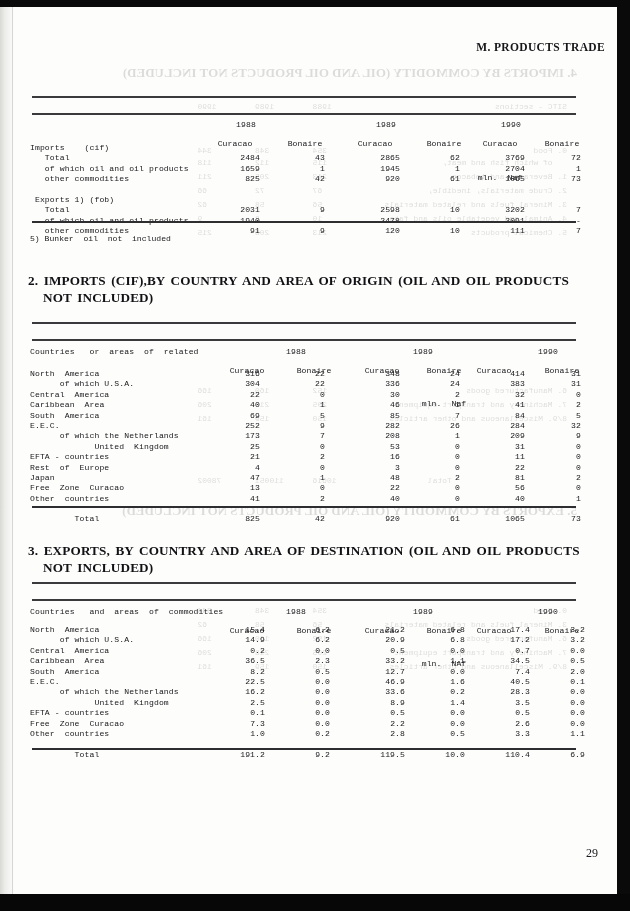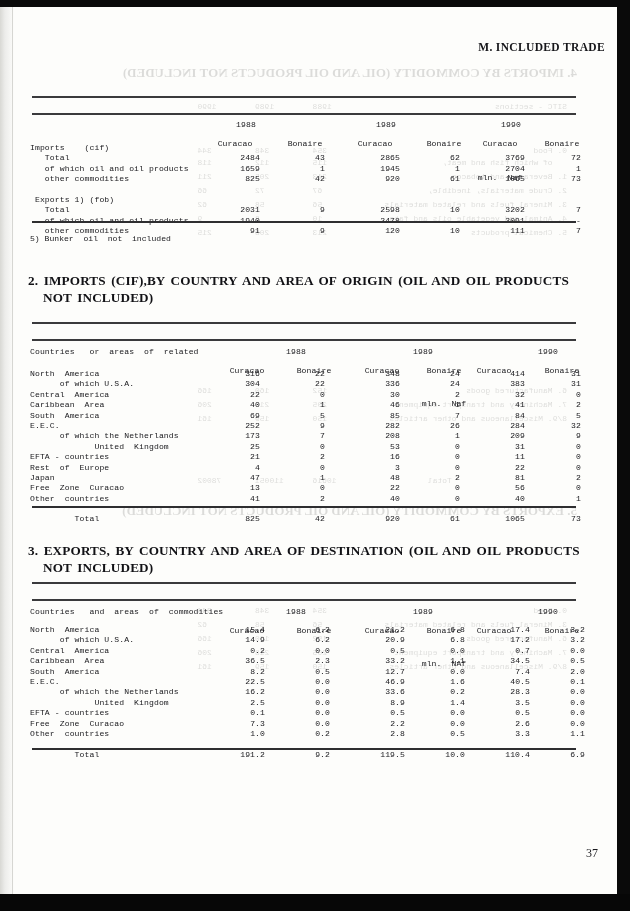--- a/index.html
+++ b/index.html
@@ -137,21 +137,21 @@
     <div class="bt" style="left:50px; top:628px;">6. Manufactured goods                             152         160         166</div>
     <div class="bt" style="left:50px; top:642px;">7. Machinery and transport equipment              205         218         206</div>
     <div class="bt" style="left:50px; top:656px;">8/9. Miscellaneous and other articles             150         159         161</div>
   </div>
 
   <div id="gutter-shade"></div>
   <div id="gutter-line"></div>
 
   <div id="content">
 
-    <div class="running-head">M. INCLUDED TRADE</div>
+    <div class="running-head">M. PRODUCTS TRADE</div>
 
 
     <div class="rule med" style="left:4px;  top:90px;  width:544px;"></div>
     <div class="rule med" style="left:4px;  top:107px; width:544px;"></div>
 
     <div class="tbl" style="left:0px; top:93px; width:560px;">
       <div class="row">
         <span class="hdc" style="left:178px; width:80px;">1988</span>
         <span class="hdc" style="left:318px; width:80px;">1989</span>
         <span class="hdc" style="left:443px; width:80px;">1990</span>
@@ -243,19 +243,19 @@
       </div>
       <div class="row" style="height:13px;">
         <span class="hdc" style="left:387px; width:58px; top:2px;">mln.  NAf</span>
       </div>
     </div>
 
     <div class="tbl" id="t3body" style="left:0px; top:619px; width:560px;"><div class="row"><span class="lbl" style="left: 2px;">North  America</span><span class="num" style="left: 177px; width: 60px;">15.4</span><span class="num" style="left: 242px; width: 60px;">6.2</span><span class="num" style="left: 317px; width: 60px;">21.2</span><span class="num" style="left: 377px; width: 60px;">6.8</span><span class="num" style="left: 442px; width: 60px;">17.4</span><span class="num" style="left: 497px; width: 60px;">3.2</span></div><div class="row"><span class="lbl" style="left: 2px;">      of which U.S.A.</span><span class="num" style="left: 177px; width: 60px;">14.9</span><span class="num" style="left: 242px; width: 60px;">6.2</span><span class="num" style="left: 317px; width: 60px;">20.9</span><span class="num" style="left: 377px; width: 60px;">6.8</span><span class="num" style="left: 442px; width: 60px;">17.2</span><span class="num" style="left: 497px; width: 60px;">3.2</span></div><div class="row"><span class="lbl" style="left: 2px;">Central  America</span><span class="num" style="left: 177px; width: 60px;">0.2</span><span class="num" style="left: 242px; width: 60px;">0.0</span><span class="num" style="left: 317px; width: 60px;">0.5</span><span class="num" style="left: 377px; width: 60px;">0.0</span><span class="num" style="left: 442px; width: 60px;">0.7</span><span class="num" style="left: 497px; width: 60px;">0.0</span></div><div class="row"><span class="lbl" style="left: 2px;">Caribbean  Area</span><span class="num" style="left: 177px; width: 60px;">36.5</span><span class="num" style="left: 242px; width: 60px;">2.3</span><span class="num" style="left: 317px; width: 60px;">33.2</span><span class="num" style="left: 377px; width: 60px;">1.1</span><span class="num" style="left: 442px; width: 60px;">34.5</span><span class="num" style="left: 497px; width: 60px;">0.5</span></div><div class="row"><span class="lbl" style="left: 2px;">South  America</span><span class="num" style="left: 177px; width: 60px;">8.2</span><span class="num" style="left: 242px; width: 60px;">0.5</span><span class="num" style="left: 317px; width: 60px;">12.7</span><span class="num" style="left: 377px; width: 60px;">0.0</span><span class="num" style="left: 442px; width: 60px;">7.4</span><span class="num" style="left: 497px; width: 60px;">2.0</span></div><div class="row"><span class="lbl" style="left: 2px;">E.E.C.</span><span class="num" style="left: 177px; width: 60px;">22.5</span><span class="num" style="left: 242px; width: 60px;">0.0</span><span class="num" style="left: 317px; width: 60px;">46.9</span><span class="num" style="left: 377px; width: 60px;">1.6</span><span class="num" style="left: 442px; width: 60px;">40.5</span><span class="num" style="left: 497px; width: 60px;">0.1</span></div><div class="row"><span class="lbl" style="left: 2px;">      of which the Netherlands</span><span class="num" style="left: 177px; width: 60px;">16.2</span><span class="num" style="left: 242px; width: 60px;">0.0</span><span class="num" style="left: 317px; width: 60px;">33.6</span><span class="num" style="left: 377px; width: 60px;">0.2</span><span class="num" style="left: 442px; width: 60px;">28.3</span><span class="num" style="left: 497px; width: 60px;">0.0</span></div><div class="row"><span class="lbl" style="left: 2px;">             United  Kingdom</span><span class="num" style="left: 177px; width: 60px;">2.5</span><span class="num" style="left: 242px; width: 60px;">0.0</span><span class="num" style="left: 317px; width: 60px;">8.9</span><span class="num" style="left: 377px; width: 60px;">1.4</span><span class="num" style="left: 442px; width: 60px;">3.5</span><span class="num" style="left: 497px; width: 60px;">0.0</span></div><div class="row"><span class="lbl" style="left: 2px;">EFTA - countries</span><span class="num" style="left: 177px; width: 60px;">0.1</span><span class="num" style="left: 242px; width: 60px;">0.0</span><span class="num" style="left: 317px; width: 60px;">0.5</span><span class="num" style="left: 377px; width: 60px;">0.0</span><span class="num" style="left: 442px; width: 60px;">0.5</span><span class="num" style="left: 497px; width: 60px;">0.0</span></div><div class="row"><span class="lbl" style="left: 2px;">Free  Zone  Curacao</span><span class="num" style="left: 177px; width: 60px;">7.3</span><span class="num" style="left: 242px; width: 60px;">0.0</span><span class="num" style="left: 317px; width: 60px;">2.2</span><span class="num" style="left: 377px; width: 60px;">0.0</span><span class="num" style="left: 442px; width: 60px;">2.6</span><span class="num" style="left: 497px; width: 60px;">0.0</span></div><div class="row"><span class="lbl" style="left: 2px;">Other  countries</span><span class="num" style="left: 177px; width: 60px;">1.0</span><span class="num" style="left: 242px; width: 60px;">0.2</span><span class="num" style="left: 317px; width: 60px;">2.8</span><span class="num" style="left: 377px; width: 60px;">0.5</span><span class="num" style="left: 442px; width: 60px;">3.3</span><span class="num" style="left: 497px; width: 60px;">1.1</span></div><div class="row"><span class="lbl" style="left: 2px;"></span></div><div class="row"><span class="lbl" style="left: 2px;">         Total</span><span class="num" style="left: 177px; width: 60px;">191.2</span><span class="num" style="left: 242px; width: 60px;">9.2</span><span class="num" style="left: 317px; width: 60px;">119.5</span><span class="num" style="left: 377px; width: 60px;">10.0</span><span class="num" style="left: 442px; width: 60px;">110.4</span><span class="num" style="left: 497px; width: 60px;">6.9</span></div></div>
 
     <div class="rule thick" style="left:4px; top:742px; width:544px;"></div>
 
-    <div class="folio">37</div>
+    <div class="folio">29</div>
   </div>
 </div>
 
 <div id="edge-top"></div>
 <div id="edge-right"></div>
 <div id="edge-bottom"></div>
 
 </body></html>

